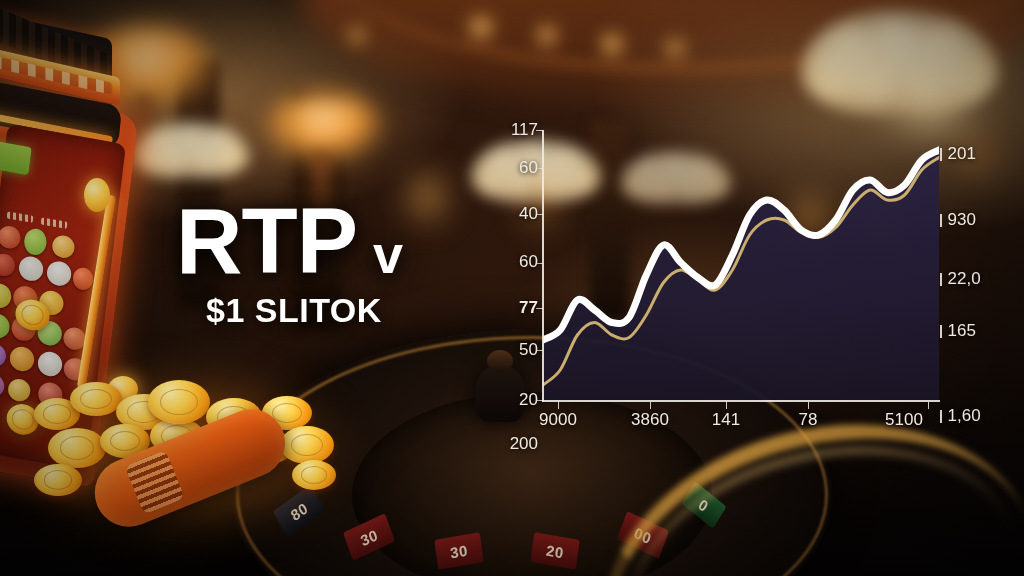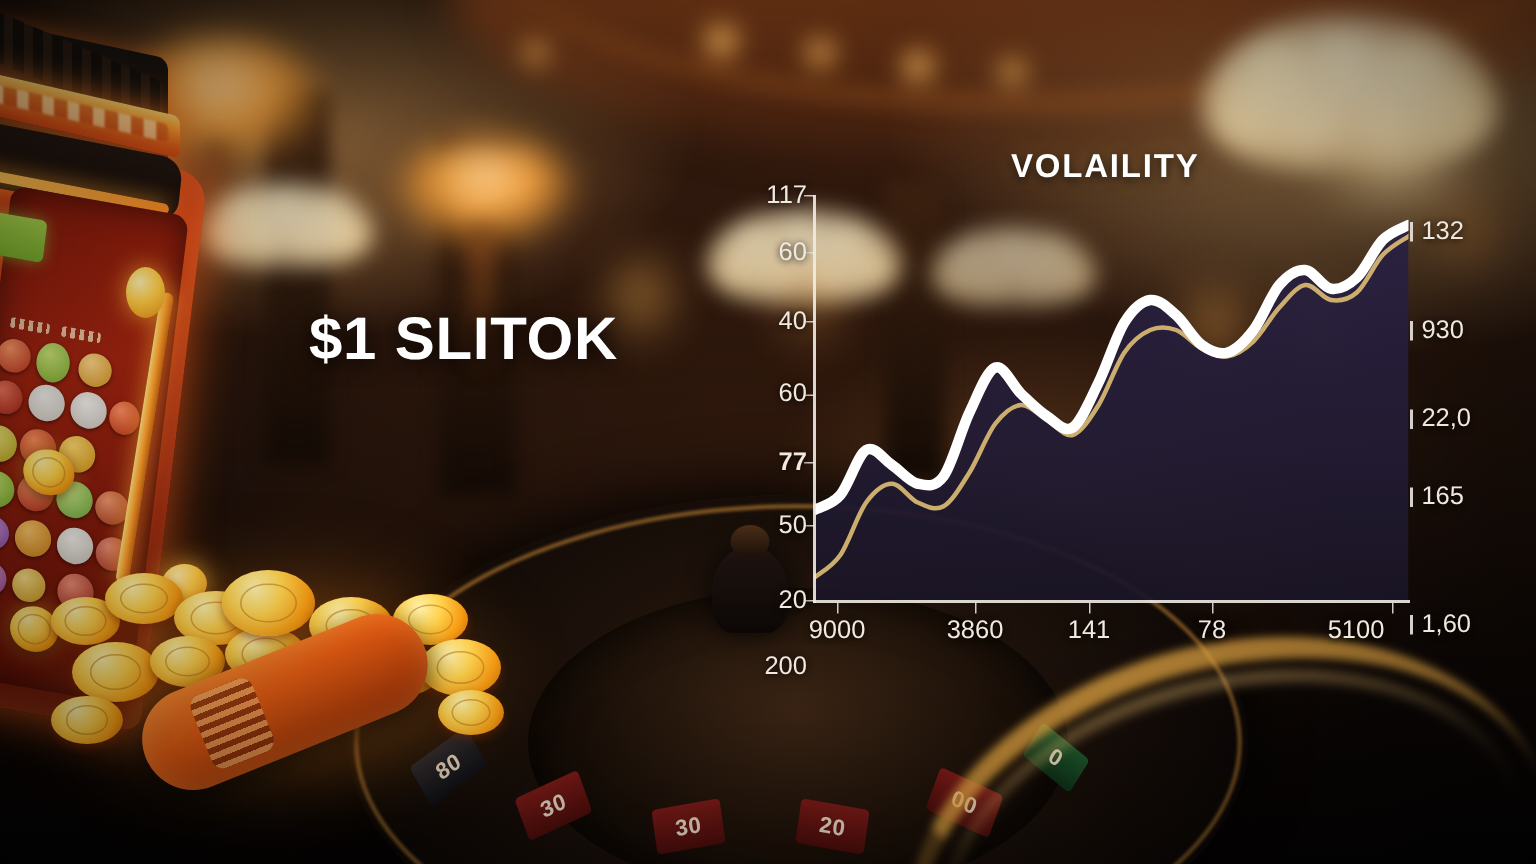--- a/index.html
+++ b/index.html
@@ -172,21 +172,21 @@
   .xlab{position:absolute;font-size:17px;color:#f1e9de;text-shadow:0 1px 5px rgba(0,0,0,.95);
     transform:translateX(-50%);white-space:nowrap;}
   .rlab{position:absolute;font-size:17px;color:#efe7dc;text-shadow:0 1px 5px rgba(0,0,0,.95);
     white-space:nowrap;display:flex;align-items:center;gap:6px;}
 
   
   .headline{position:absolute;left:176px;top:198px;width:330px;}
   .h-main{font-size:92px;font-weight:700;color:#fff;letter-spacing:-1px;line-height:.95;
     text-shadow:0 4px 18px rgba(0,0,0,.9), 0 0 28px rgba(0,0,0,.55);}
   .h-main .small{font-size:54px;margin-left:16px;}
-  .h-sub{margin-top:6px;margin-left:30px;font-size:40px;font-weight:700;color:#fff;
+  .h-sub{margin-top:6px;margin-left:30px;font-size:34px;font-weight:700;color:#fff;
     letter-spacing:.5px;text-shadow:0 3px 14px rgba(0,0,0,.9);}
 </style>
 </head>
 <body>
 
 <div class="stage">
 
   <div class="bg"></div>
   <div class="ceiling-arc"></div>
   <div class="ceiling-arc2"></div>
@@ -305,21 +305,20 @@
     <div class="cn" style="left:4px;top:92px;width:48px;height:32px;"></div>
     <div class="cn" style="left:262px;top:88px;width:44px;height:30px;"></div>
     <div class="barrel">
         <i></i>
       </div>
   </div>
 
   <div class="dark-vign"></div>
 
   <div class="chart">
-    <div class="chart-title">VOLAILITY</div>
 
     <div class="plot">
       <svg id="chart-svg" width="396" height="270" viewBox="0 0 396 270" preserveAspectRatio="none">
         <defs>
           <linearGradient id="areaGrad" x1="0" y1="0" x2="0" y2="1">
             <stop offset="0%" stop-color="#2a2142" stop-opacity="0.96"></stop>
             <stop offset="60%" stop-color="#221b33" stop-opacity="0.95"></stop>
             <stop offset="100%" stop-color="#1a1526" stop-opacity="0.93"></stop>
           </linearGradient>
         </defs>
@@ -356,37 +355,38 @@
     <div class="tick xtick" style="left:440px;"></div>
 
     <div class="xlab" style="left:70px;top:324px;">9000</div>
     <div class="xlab" style="left:162px;top:324px;">3860</div>
     <div class="xlab" style="left:238px;top:324px;">141</div>
     <div class="xlab" style="left:320px;top:324px;">78</div>
     <div class="xlab" style="left:416px;top:324px;">5100</div>
 
     <div class="rlab" style="left:452px;top:58px;">
       <span class="rtick"></span>
-      <span>132</span>
+      <span>201</span>
     </div>
     <div class="rlab" style="left:452px;top:124px;">
       <span class="rtick"></span>
       <span>930</span>
     </div>
     <div class="rlab" style="left:452px;top:183px;">
       <span class="rtick"></span>
       <span>22,0</span>
     </div>
     <div class="rlab" style="left:452px;top:235px;">
       <span class="rtick"></span>
       <span>165</span>
     </div>
     <div class="rlab" style="left:452px;top:320px;">
       <span class="rtick"></span>
       <span>1,60</span>
     </div>
   </div>
 
   <div class="headline">
+    <div class="h-main"><span>RTP</span><span class="small">v</span></div>
     <div class="h-sub">$1 SLITOK</div>
   </div>
 
 </div>
 
 </body></html>

